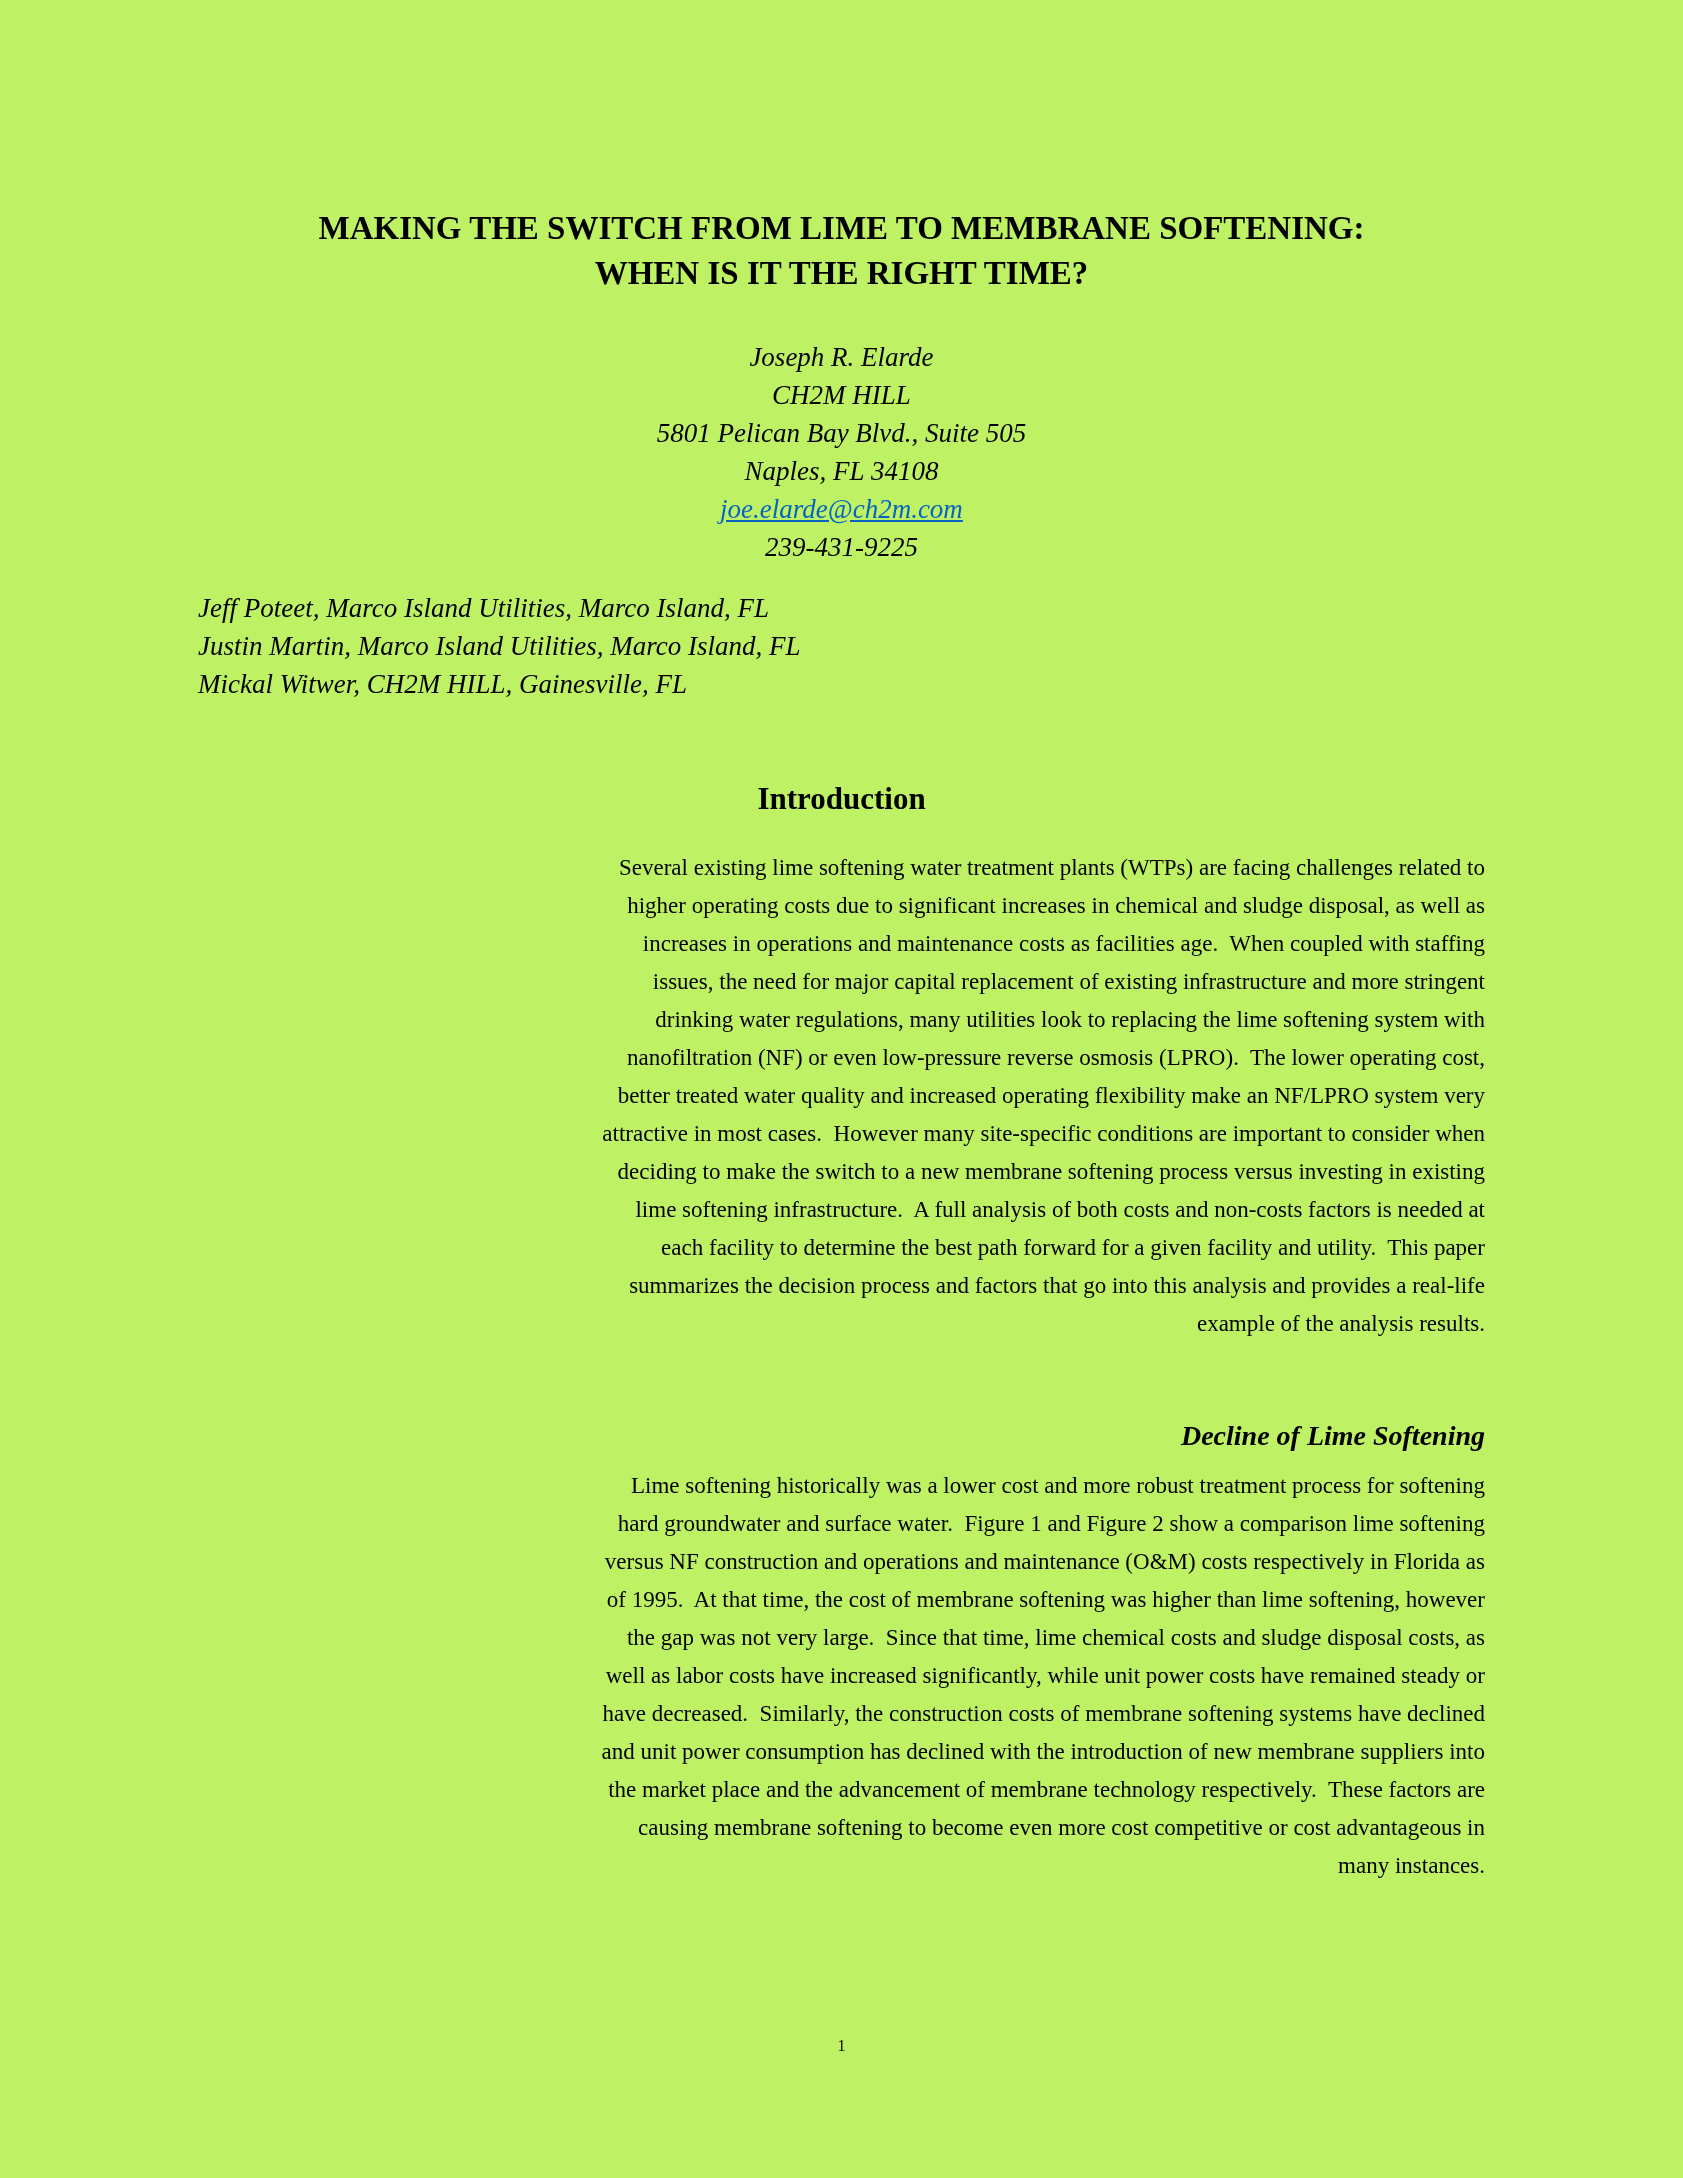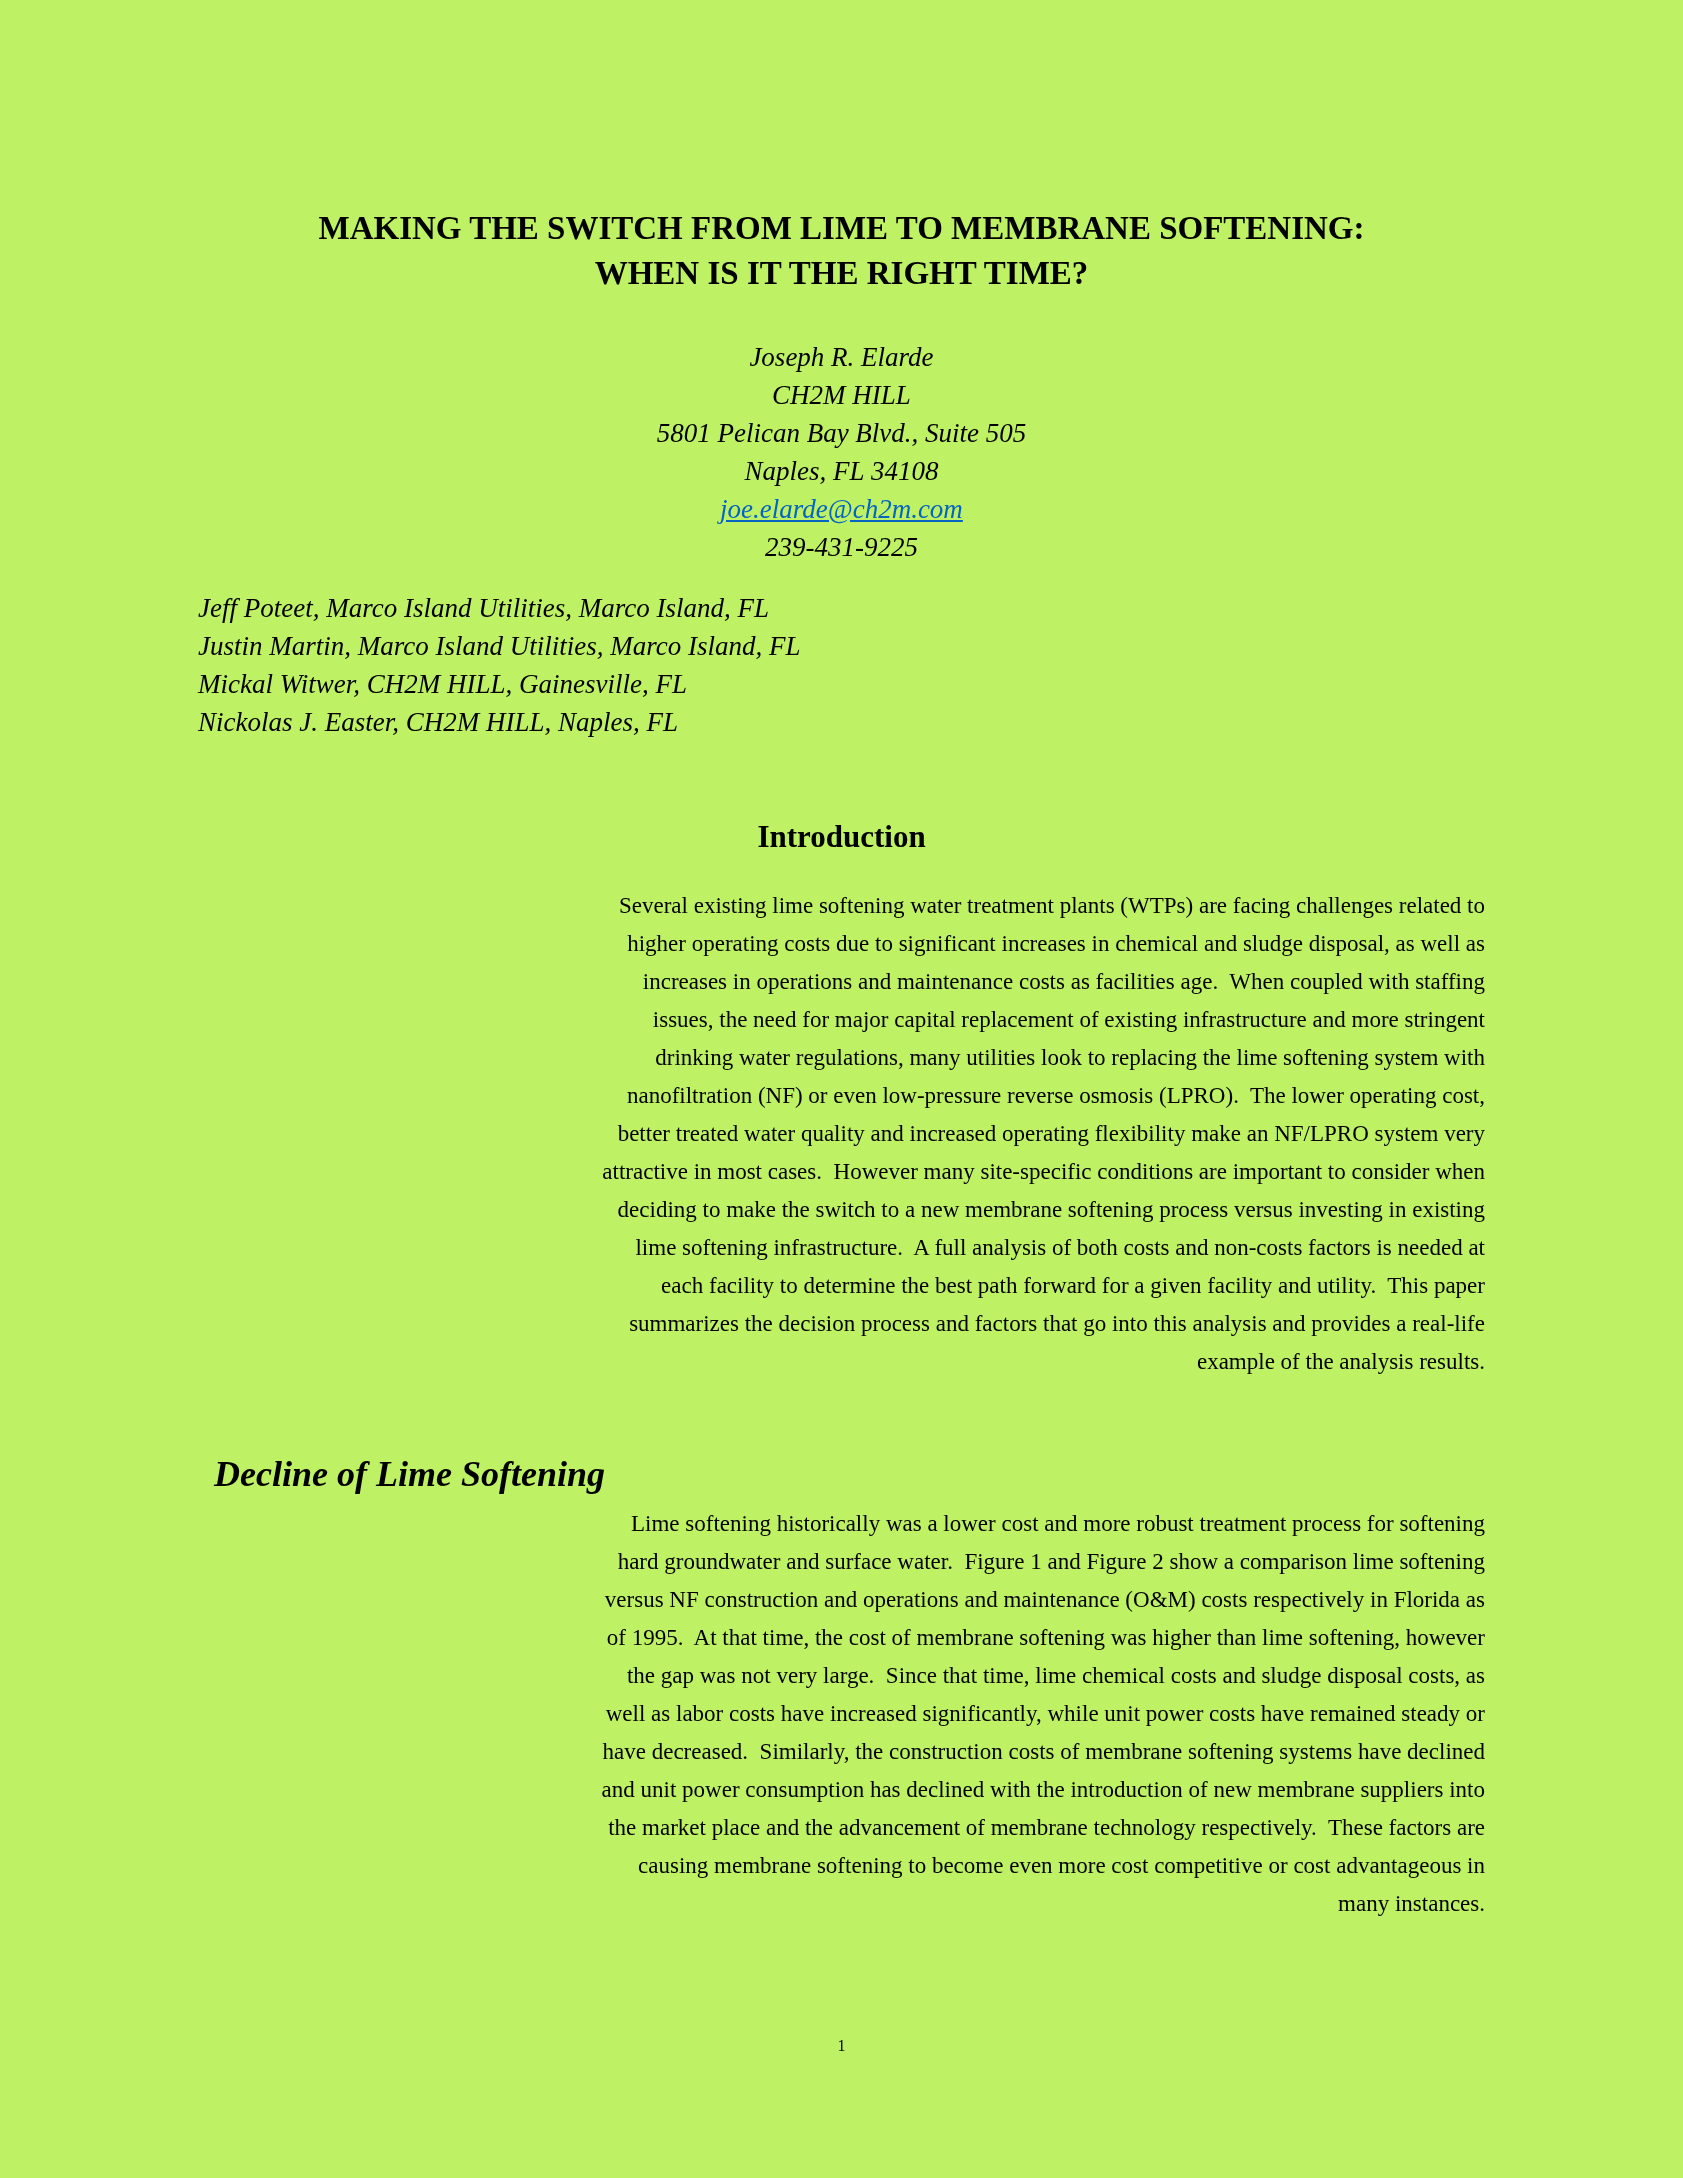--- a/index.html
+++ b/index.html
@@ -59,25 +59,25 @@
     line-height: 45px;
   }
   .body-paragraph {
     margin: 28px 0 0 0;
     font-size: 23px;
     line-height: 38px;
     white-space: pre-wrap;
     text-align: right;
   }
   .subsection-heading {
-    margin: 73px 0 0 16px;
-    text-align: left;
+    margin: 73px 0 0 0;
+    text-align: right;
     font-weight: bold;
     font-style: italic;
-    font-size: 36px;
+    font-size: 28px;
     line-height: 40px;
   }
   .body-paragraph.second {
     margin-top: 11px;
   }
   .page-number {
     position: absolute;
     top: 2037px;
     left: 0;
     right: 0;
@@ -103,21 +103,20 @@
       <span class="line">5801 Pelican Bay Blvd., Suite 505</span>
       <span class="line">Naples, FL 34108</span>
       <span class="line email-line"><a href="#">joe.elarde@ch2m.com</a></span>
       <span class="line">239-431-9225</span>
     </div>
 
     <div class="coauthor-block">
       <span class="line">Jeff Poteet, Marco Island Utilities, Marco Island, FL</span>
       <span class="line">Justin Martin, Marco Island Utilities, Marco Island, FL</span>
       <span class="line">Mickal Witwer, CH2M HILL, Gainesville, FL</span>
-      <span class="line">Nickolas J. Easter, CH2M HILL, Naples, FL</span>
     </div>
 
     <div class="section-heading-centered">Introduction</div>
 
     <div class="body-paragraph">Several existing lime softening water treatment plants (WTPs) are facing challenges related to
 higher operating costs due to significant increases in chemical and sludge disposal, as well as
 increases in operations and maintenance costs as facilities age.  When coupled with staffing
 issues, the need for major capital replacement of existing infrastructure and more stringent
 drinking water regulations, many utilities look to replacing the lime softening system with
 nanofiltration (NF) or even low-pressure reverse osmosis (LPRO).  The lower operating cost,

